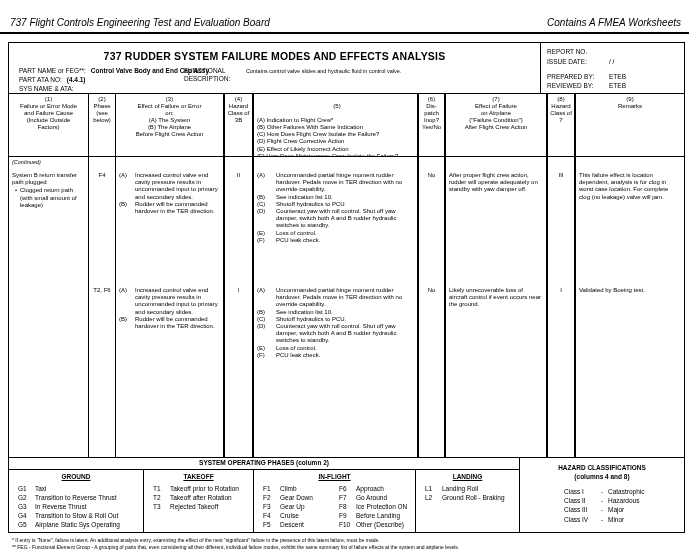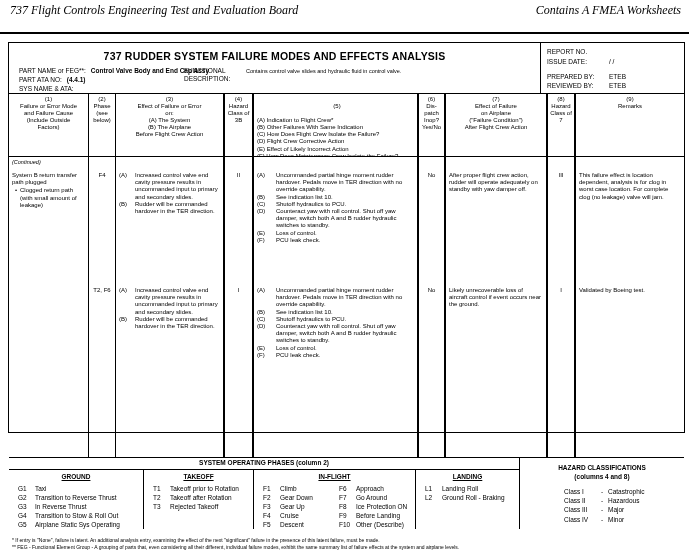--- a/index.html
+++ b/index.html
@@ -2,28 +2,28 @@
 <html><head>
 <meta charset="utf-8">
 <style>
   * { box-sizing: border-box; margin: 0; padding: 0; }
   html, body { background: #fff; }
   body {
     width: 689px; height: 559px; position: relative;
     color: #000; font-family: "Liberation Sans", sans-serif;
   }
   .pagehead {
-    position: absolute; top: 3px; left: 10px; right: 8px;
+    position: absolute; top: 17px; left: 10px; right: 8px;
     display: flex; justify-content: space-between;
-    font-style: italic; font-size: 12px; font-family: Liberation Serif, serif;
+    font-style: italic; font-size: 10px;
   }
   .rule { position: absolute; top: 32px; left: 0; width: 689px; border-top: 2px solid #000; }
 
   .mainbox {
-    position: absolute; top: 42px; left: 8px; width: 677px; height: 391px;
+    position: absolute; top: 42px; left: 8px; width: 677px; height: 491px;
     border: 1.5px solid #000; display: flex; flex-direction: column; background: #fff;
   }
 
   
   .tblock { height: 51px; flex: none; display: flex; border-bottom: 1px solid #000; }
   .tb-left { flex: 1; position: relative; }
   .tb-title { position: absolute; top: 7px; left: 0; right: 0; text-align: center; font-weight: bold; font-size: 10.5px; letter-spacing: .2px; }
   .tb-line { position: absolute; font-size: 6.5px; white-space: nowrap; }
   .tb-partname { top: 24px; left: 10px; }
   .tb-partata  { top: 33px; left: 10px; }

